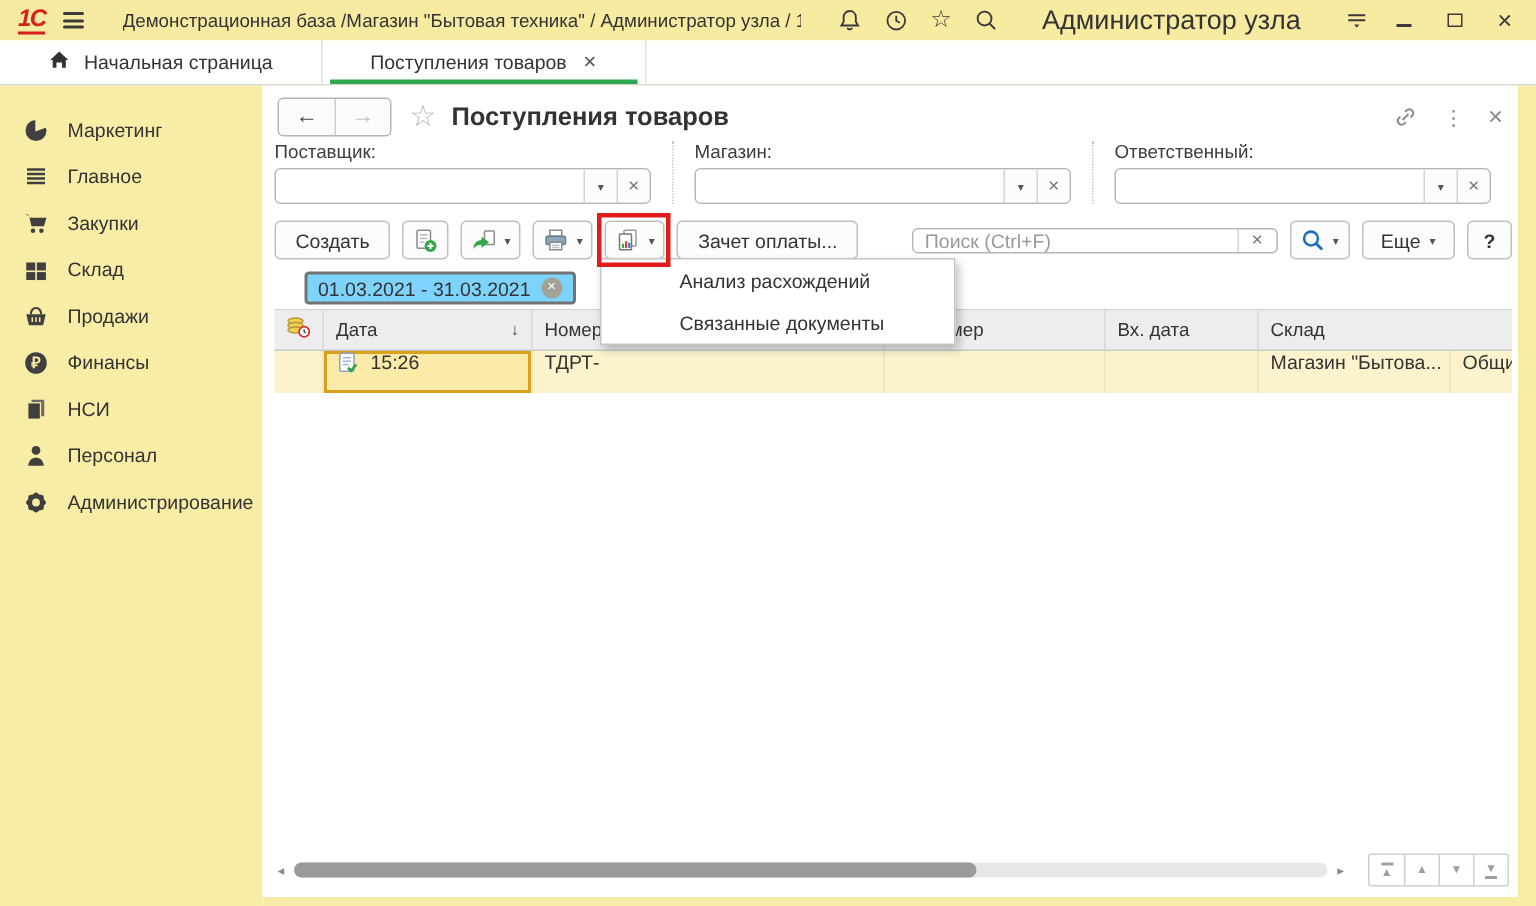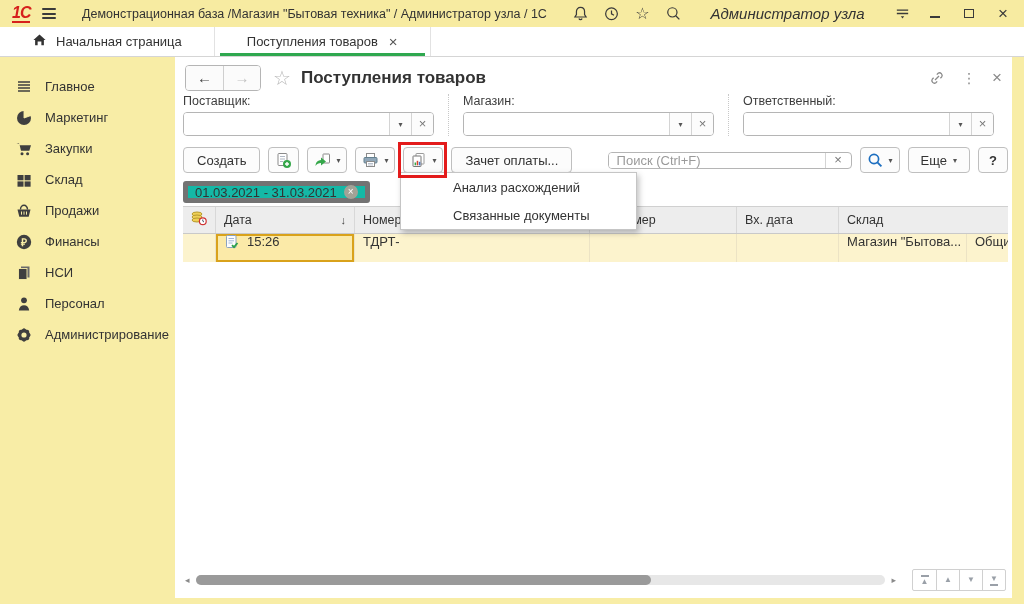--- a/index.html
+++ b/index.html
@@ -9,21 +9,21 @@
 
   
   .appbar { flex:0 0 27px; background:#f7eba1; display:flex; align-items:center; padding:0 10px 0 12px; gap:12px; }
   .logo { color:#d6201c; font-weight:bold; font-size:16px; font-style:italic; letter-spacing:-1px; border-bottom:2px solid #d6201c; line-height:17px; cursor:default; }
   .hamburger { width:16px; height:11px; display:flex; flex-direction:column; justify-content:space-between; cursor:pointer; }
   .hamburger i { display:block; height:2px; background:#3a3a3a; border-radius:1px; }
   .appbar-title { font-size:12.5px; color:#333; margin-left:14px; white-space:nowrap; overflow:hidden; }
   .appbar-spacer { flex:1; }
   .abicon { width:22px; height:20px; display:flex; align-items:center; justify-content:center; cursor:pointer; color:#3a3a3a; }
   .abicon.star-glyph { font-size:16px; line-height:16px; }
-  .appbar-user { font-size:15px; margin:0 16px; cursor:pointer; white-space:nowrap;font-style:italic; }
+  .appbar-user { font-size:18px; margin:0 16px; cursor:pointer; white-space:nowrap; }
   .winctl { width:26px; height:20px; display:flex; align-items:center; justify-content:center; cursor:pointer; }
   .min-shape { width:10px; height:2px; background:#3a3a3a; margin-top:7px; }
   .max-shape { width:10px; height:9px; border:1.5px solid #3a3a3a; }
   .close-glyph { font-size:17px; color:#3a3a3a; line-height:16px; }
 
   
   .tabbar { flex:0 0 30px; background:#fff; display:flex; align-items:stretch; border-bottom:1px solid #d5d5d5; }
   .tab { display:flex; align-items:center; gap:9px; padding:0 32px; font-size:13px; cursor:pointer; border-right:1px solid #e2e2e2; position:relative; white-space:nowrap; }
   .tab.active::after { content:''; position:absolute; left:5px; right:5px; bottom:0; height:3px; background:#2fa84f; }
   .tab .tab-close { color:#555; font-size:15px; line-height:13px; margin-left:2px; cursor:pointer; }
@@ -69,21 +69,21 @@
   .reports-wrap { position:relative; }
   .annot1 { position:absolute; left:-5px; top:-5px; right:-4px; bottom:-5px; border:3px solid #e31b1b; z-index:60; pointer-events:none; }
   .search-fld { margin-left:auto; width:244px; height:17px; border:1px solid #b5b5b5; border-radius:4px; display:flex; background:#fff; overflow:hidden; }
   .search-fld input { flex:1; min-width:0; border:0; outline:0; padding:0 8px; font-size:13px; font-family:inherit; color:#333; }
   .search-fld input::placeholder { color:#9a9a9a; }
   .search-fld .seg { flex:0 0 26px; border-left:1px solid #d4d4d4; display:flex; align-items:center; justify-content:center; cursor:pointer; }
   .btn.help { padding:0 10px; font-weight:bold; }
 
   
   .chip-row { height:28px; display:flex; align-items:center; }
-  .chip { display:inline-flex; align-items:center; gap:7px; height:22px; background:#14b8a6; border:5px solid #737373; border-radius:3px; padding:0 7px; font-size:13px; color:#333; cursor:pointer; }
+  .chip { display:inline-flex; align-items:center; gap:7px; height:22px; background:#7dd3fc; border:2px solid #737373; border-radius:3px; padding:0 7px; font-size:13px; color:#333; cursor:pointer;margin-left:20px; }
   .chip-x { width:14px; height:14px; border-radius:50%; background:#a2a296; color:#fff; font-size:10px; line-height:10px; display:flex; align-items:center; justify-content:center; cursor:pointer; }
 
   
   .grid { border-top:1px solid #d0d0d0; }
   .ghead { display:flex; height:27px; background:#ededed; border-bottom:1px solid #c9c9c9; font-size:12.5px; color:#333; }
   .gh { display:flex; align-items:center; padding:0 8px; border-right:1px solid #d8d8d8; cursor:pointer; overflow:hidden; white-space:nowrap; }
   .gh.c0 { justify-content:center; padding:0; }
   .gh .sort { margin-left:auto; font-size:11px; color:#444; padding-left:6px; }
   .grow { display:flex; height:28px; background:#fcf3cd; font-size:13px; color:#333; cursor:pointer; }
   .gc { display:flex; align-items:flex-start; padding:0 8px; border-right:1px solid #ece3c4; overflow:hidden; white-space:nowrap; }
@@ -172,33 +172,33 @@
       <span class="tab-close">×</span>
     </div>
   </div>
 
   <div class="bodyrow">
 
     <div class="sidebar">
       <div class="snav">
         <span class="ic">
           <svg width="18" height="18" viewBox="0 0 18 18">
-              <path d="M3 4h12M3 7h12M3 10h12M3 13h12" stroke="#3f3f3f" stroke-width="1.7"></path>
-            </svg>
-        </span>
-        <span>Главное</span>
-      </div>
-      <div class="snav">
-        <span class="ic">
-          <svg width="18" height="18" viewBox="0 0 18 18">
               <circle cx="9" cy="9" r="7" fill="#3f3f3f"></circle>
               <path d="M9 9V1.6A7.4 7.4 0 0 1 16.2 6.4Z" fill="#f8eda6" stroke="#f8eda6" stroke-width="0.9"></path>
             </svg>
         </span>
         <span>Маркетинг</span>
+      </div>
+      <div class="snav">
+        <span class="ic">
+          <svg width="18" height="18" viewBox="0 0 18 18">
+              <path d="M3 4h12M3 7h12M3 10h12M3 13h12" stroke="#3f3f3f" stroke-width="1.7"></path>
+            </svg>
+        </span>
+        <span>Главное</span>
       </div>
       <div class="snav">
         <span class="ic">
           <svg width="18" height="18" viewBox="0 0 18 18">
               <path d="M1.5 3h2.4l.8 2.2h11.3l-1.7 5.6H6L4.3 3.8Z" fill="#3f3f3f"></path>
               <circle cx="7" cy="13.8" r="1.5" fill="#3f3f3f"></circle>
               <circle cx="12.6" cy="13.8" r="1.5" fill="#3f3f3f"></circle>
             </svg>
         </span>
         <span>Закупки</span>

